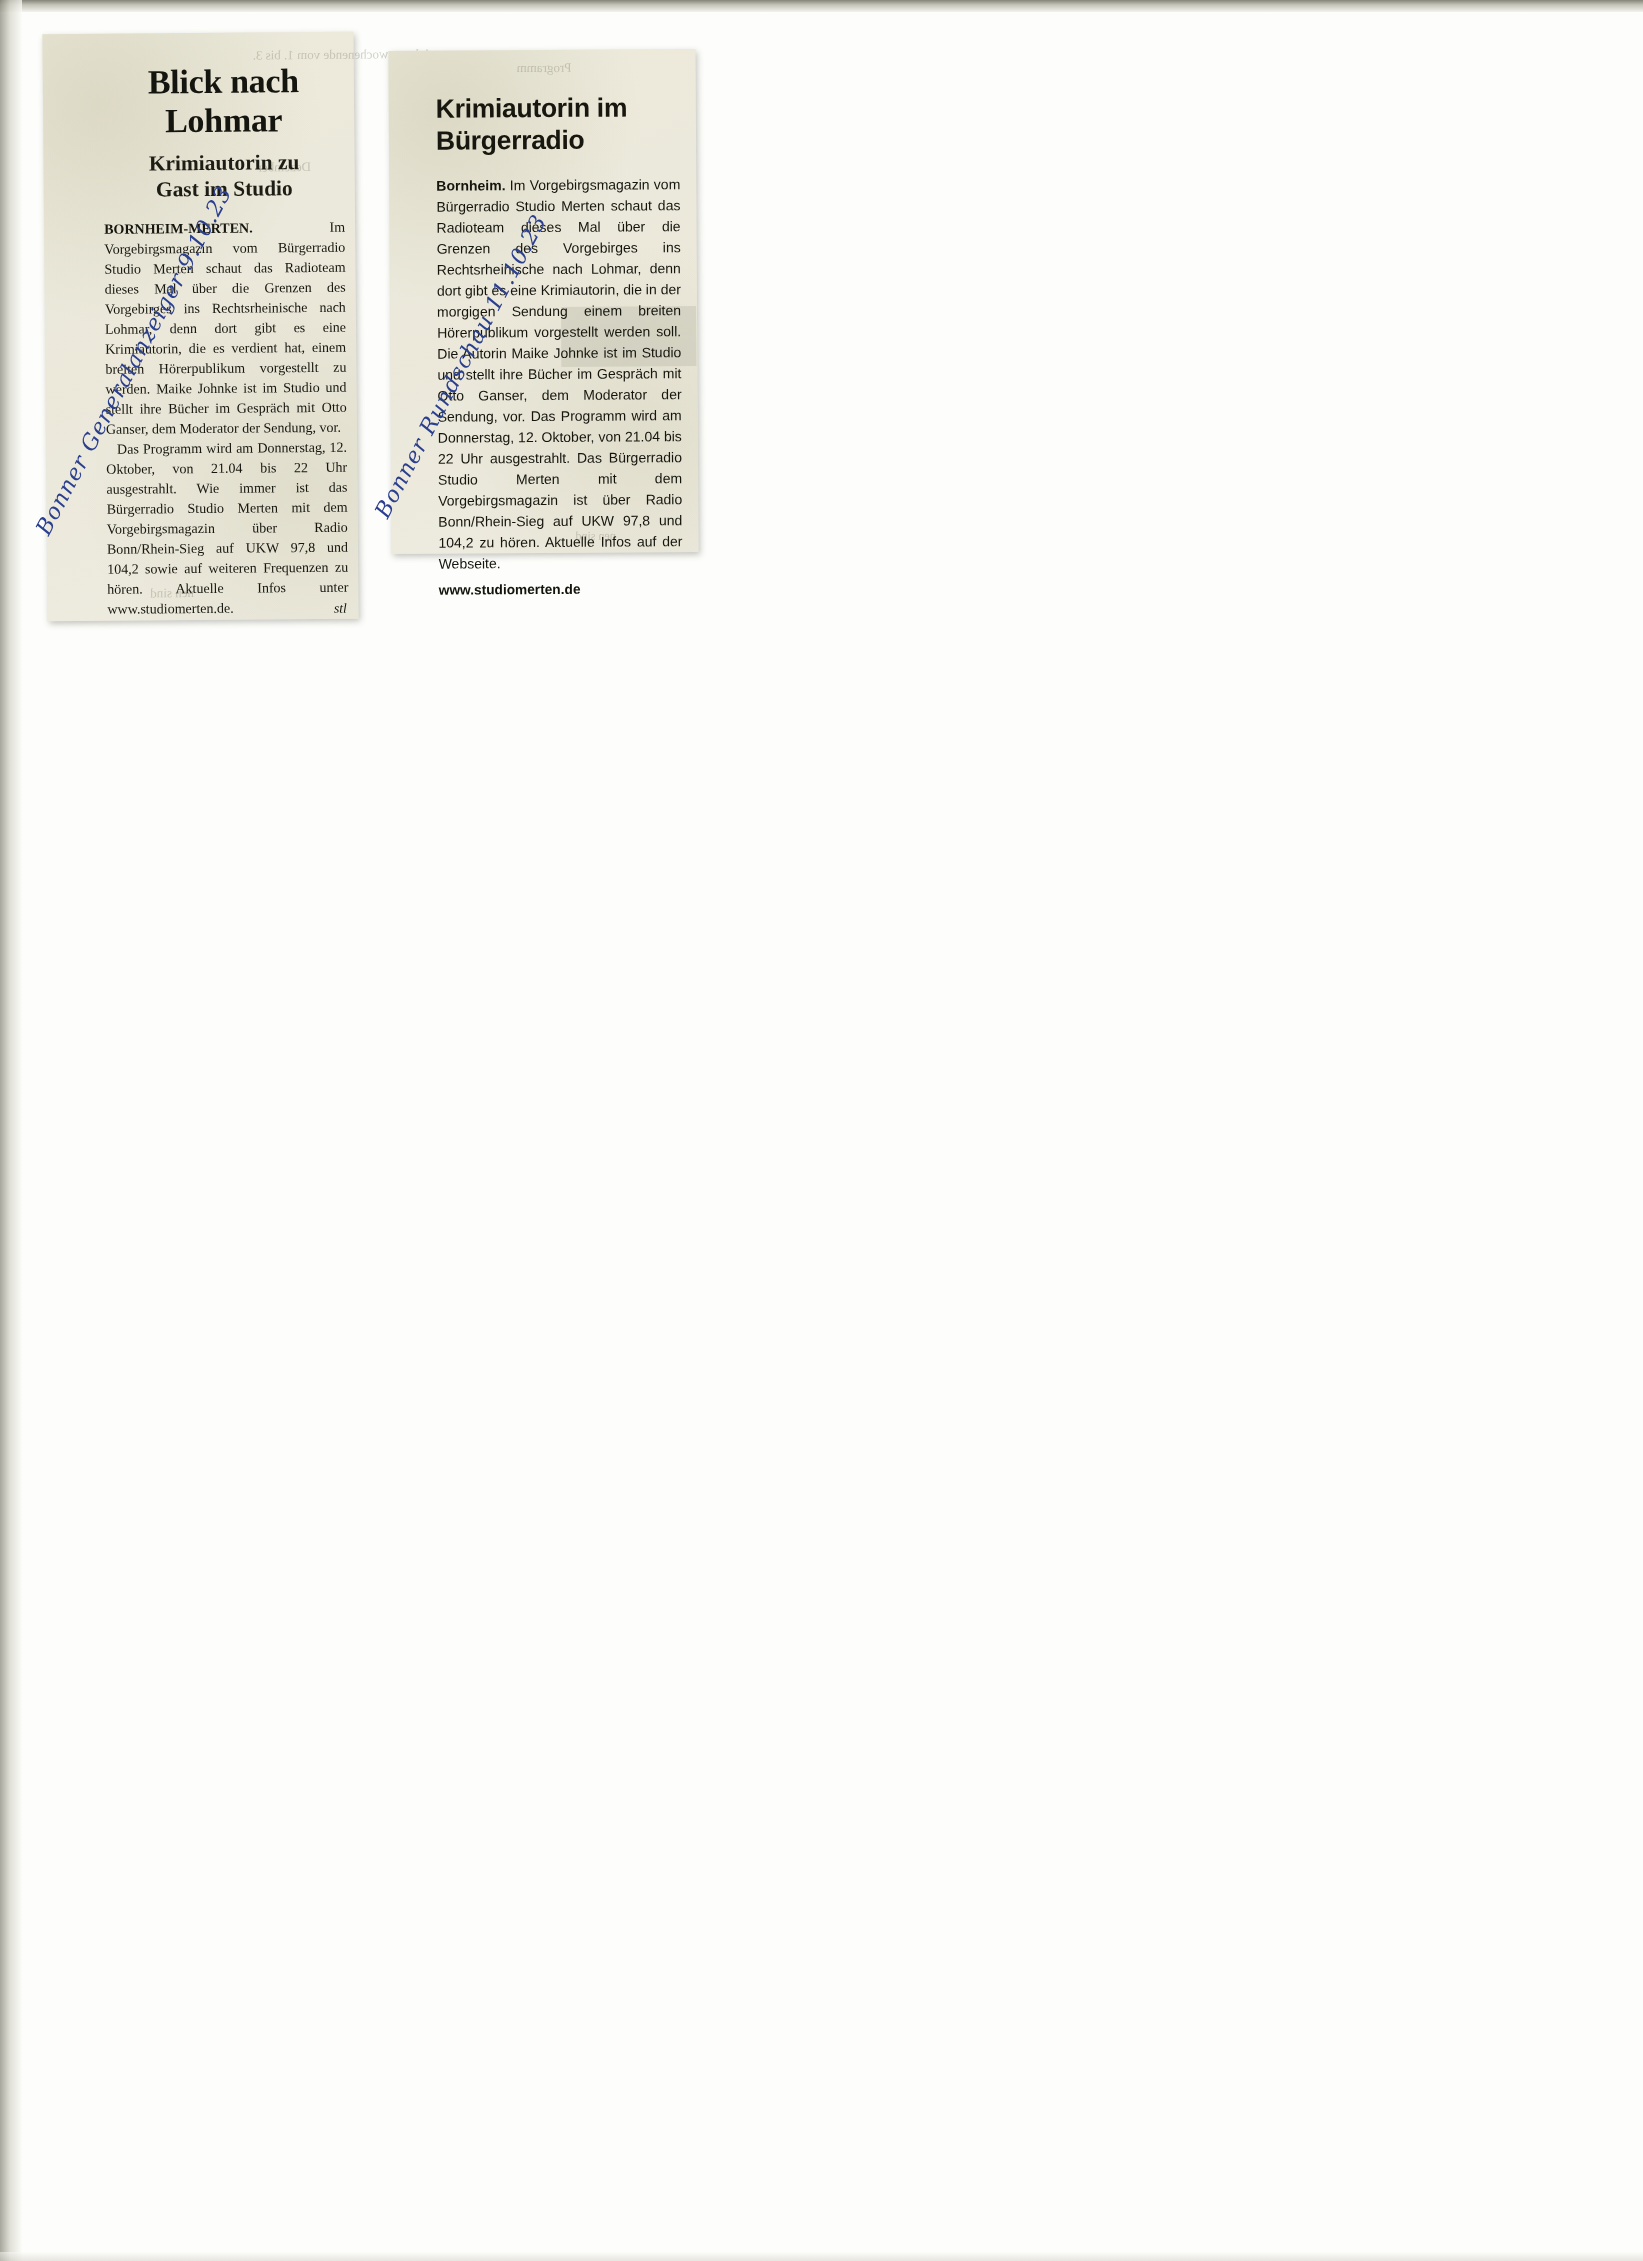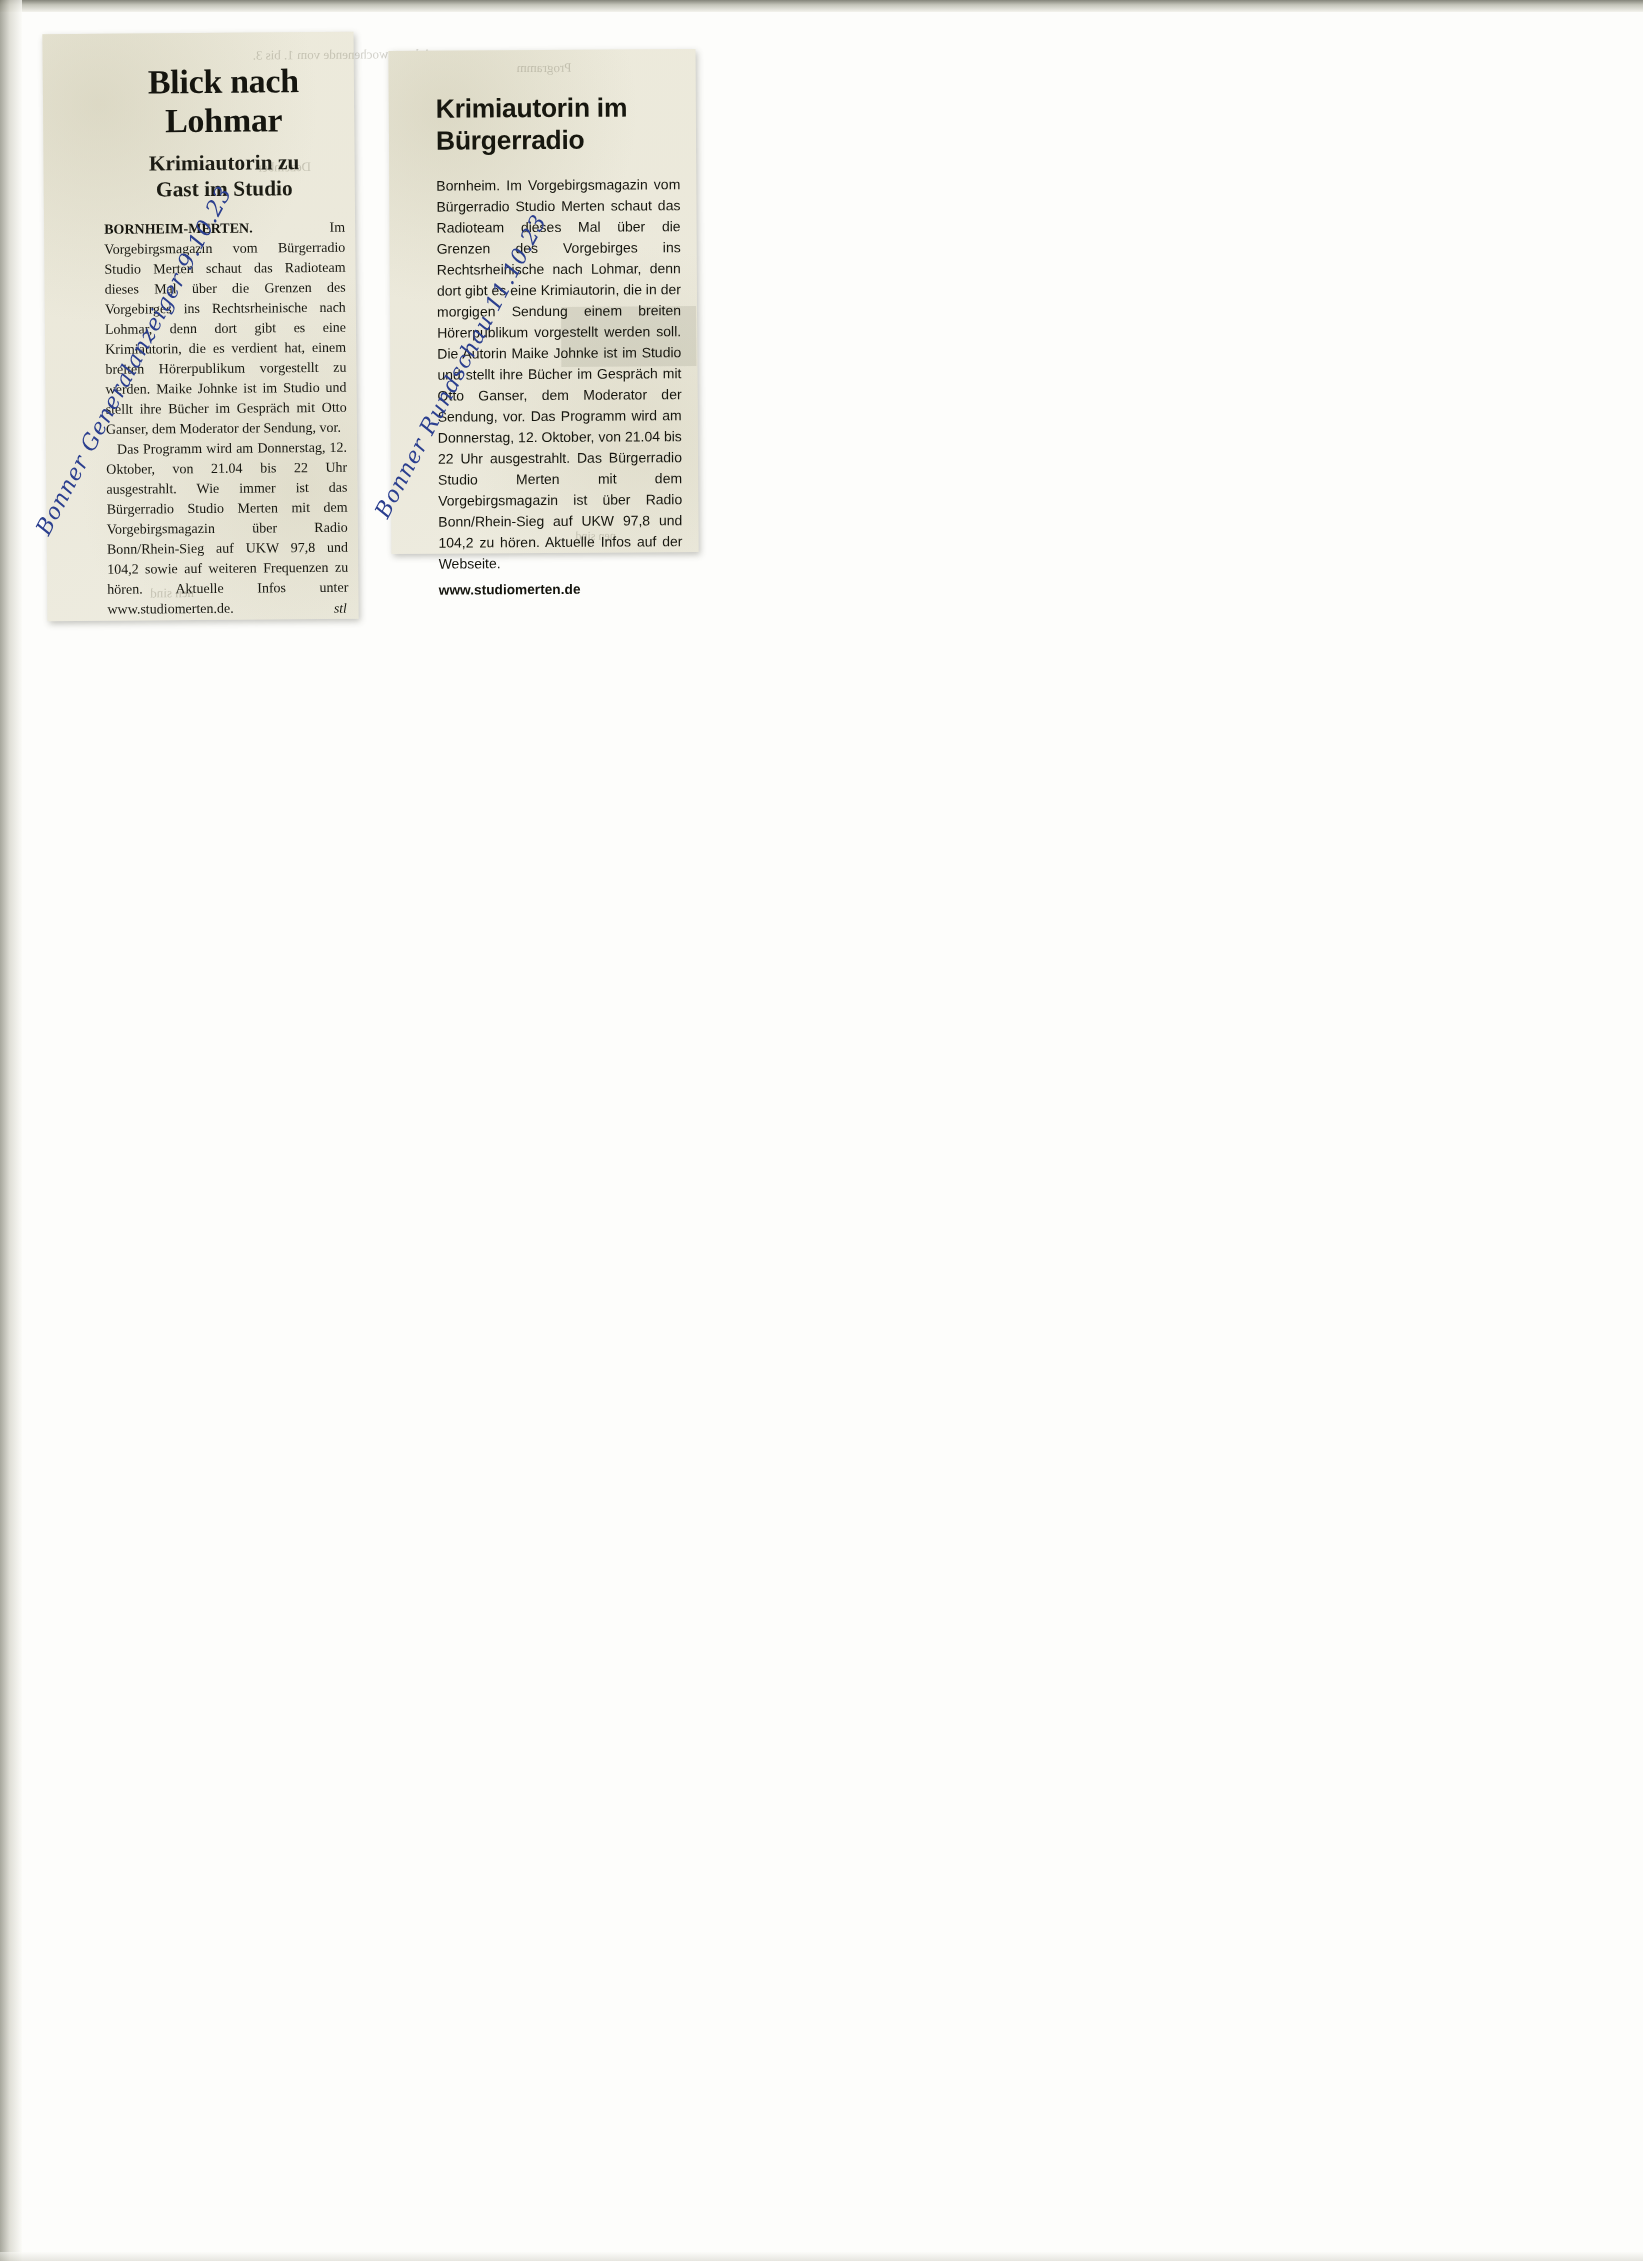--- a/index.html
+++ b/index.html
@@ -149,21 +149,21 @@
   }
   #clip2 .body {
     margin-top: 19px;
     font-family: "Liberation Sans", sans-serif;
     font-size: 14px;
     line-height: 21px;
     text-align: justify;
     color: #15150e;
   }
   #clip2 .body p { margin: 0; }
-  #clip2 .dateline { font-weight: normal; }
+  #clip2 .dateline { font-weight: bold; }
   #clip2 .weblink {
     display: block;
     margin-top: 5.1px;
     font-family: "Liberation Sans", sans-serif;
     font-weight: bold;
     font-size: 13.7px;
     color: #14140d;
     text-decoration: none;
   }
   

